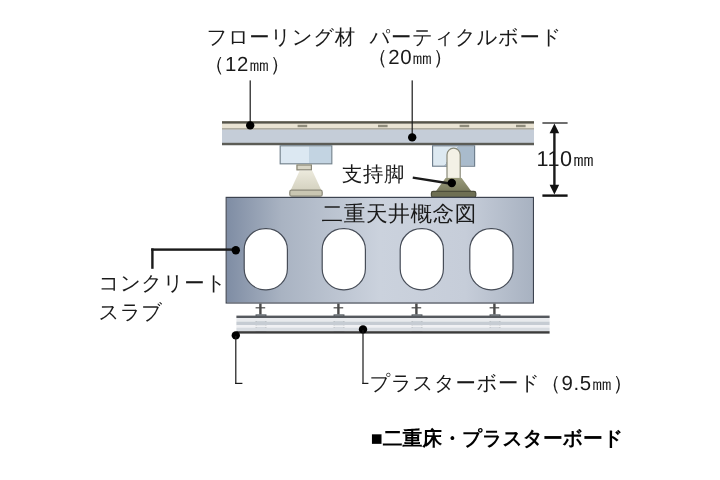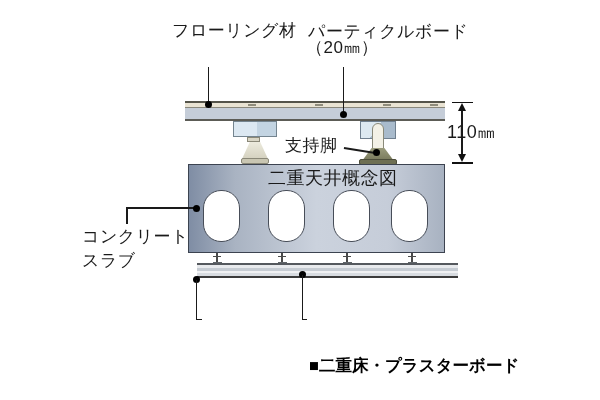--- a/index.html
+++ b/index.html
@@ -79,21 +79,22 @@
     <div class="abs" style="left:0;top:13px;width:100%;height:2px;background:#3b3b3b;"></div>
   </div>
 
   <div class="tick" style="left:452px;top:101.5px;width:21px;"></div>
   <div class="tick" style="left:452px;top:162px;width:21px;"></div>
   <div class="line" style="left:461.3px;top:107px;width:1.5px;height:51px;"></div>
   <div class="arrowhead" style="left:457.5px;top:103px;border-bottom:8px solid #111;"></div>
   <div class="arrowhead" style="left:457.5px;top:154px;border-top:8px solid #111;"></div>
   <div class="lbl" style="left:447px;top:122px;font-size:18px;">110㎜</div>
 
-  <div class="lbl" style="left:172px;top:22px;font-family:Liberation Mono, monospace;">フローリング材</div>
+  <div class="lbl" style="left:172px;top:22px;">フローリング材</div>
+  <div class="lbl" style="left:170px;top:44px;">（12㎜）</div>
   <div class="line" style="left:207.5px;top:67px;width:1.5px;height:37px;"></div>
   <div class="dot" style="left:204.5px;top:101px;"></div>
 
   <div class="lbl" style="left:308px;top:22px;">パーティクルボード</div>
   <div class="lbl" style="left:306px;top:38px;">（20㎜）</div>
   <div class="line" style="left:342.5px;top:67px;width:1.5px;height:47px;"></div>
   <div class="dot" style="left:339.5px;top:111px;"></div>
 
   <div class="lbl" style="left:285px;top:136px;">支持脚</div>
   <div class="line" style="left:344px;top:147px;width:30px;height:1.5px;transform:rotate(9deg);transform-origin:left center;"></div>
@@ -105,16 +106,17 @@
   <div class="lbl" style="left:82px;top:251px;">スラブ</div>
   <div class="lbl" style="left:82px;top:227px;">コンクリート</div>
 
   <div class="dot" style="left:192.5px;top:276px;"></div>
   <div class="line" style="left:195.5px;top:280px;width:1.5px;height:40px;"></div>
   <div class="line" style="left:195.5px;top:318.5px;width:6px;height:1.5px;"></div>
 
   <div class="dot" style="left:298.5px;top:271px;"></div>
   <div class="line" style="left:301.5px;top:275px;width:1.5px;height:45px;"></div>
   <div class="line" style="left:301.5px;top:318.5px;width:5px;height:1.5px;"></div>
+  <div class="lbl" style="left:308px;top:310px;">プラスターボード（9.5㎜）</div>
 
   <div class="cap" style="left:309px;top:355px;">■二重床・プラスターボード</div>
 
 </div>
 
 </body></html>

